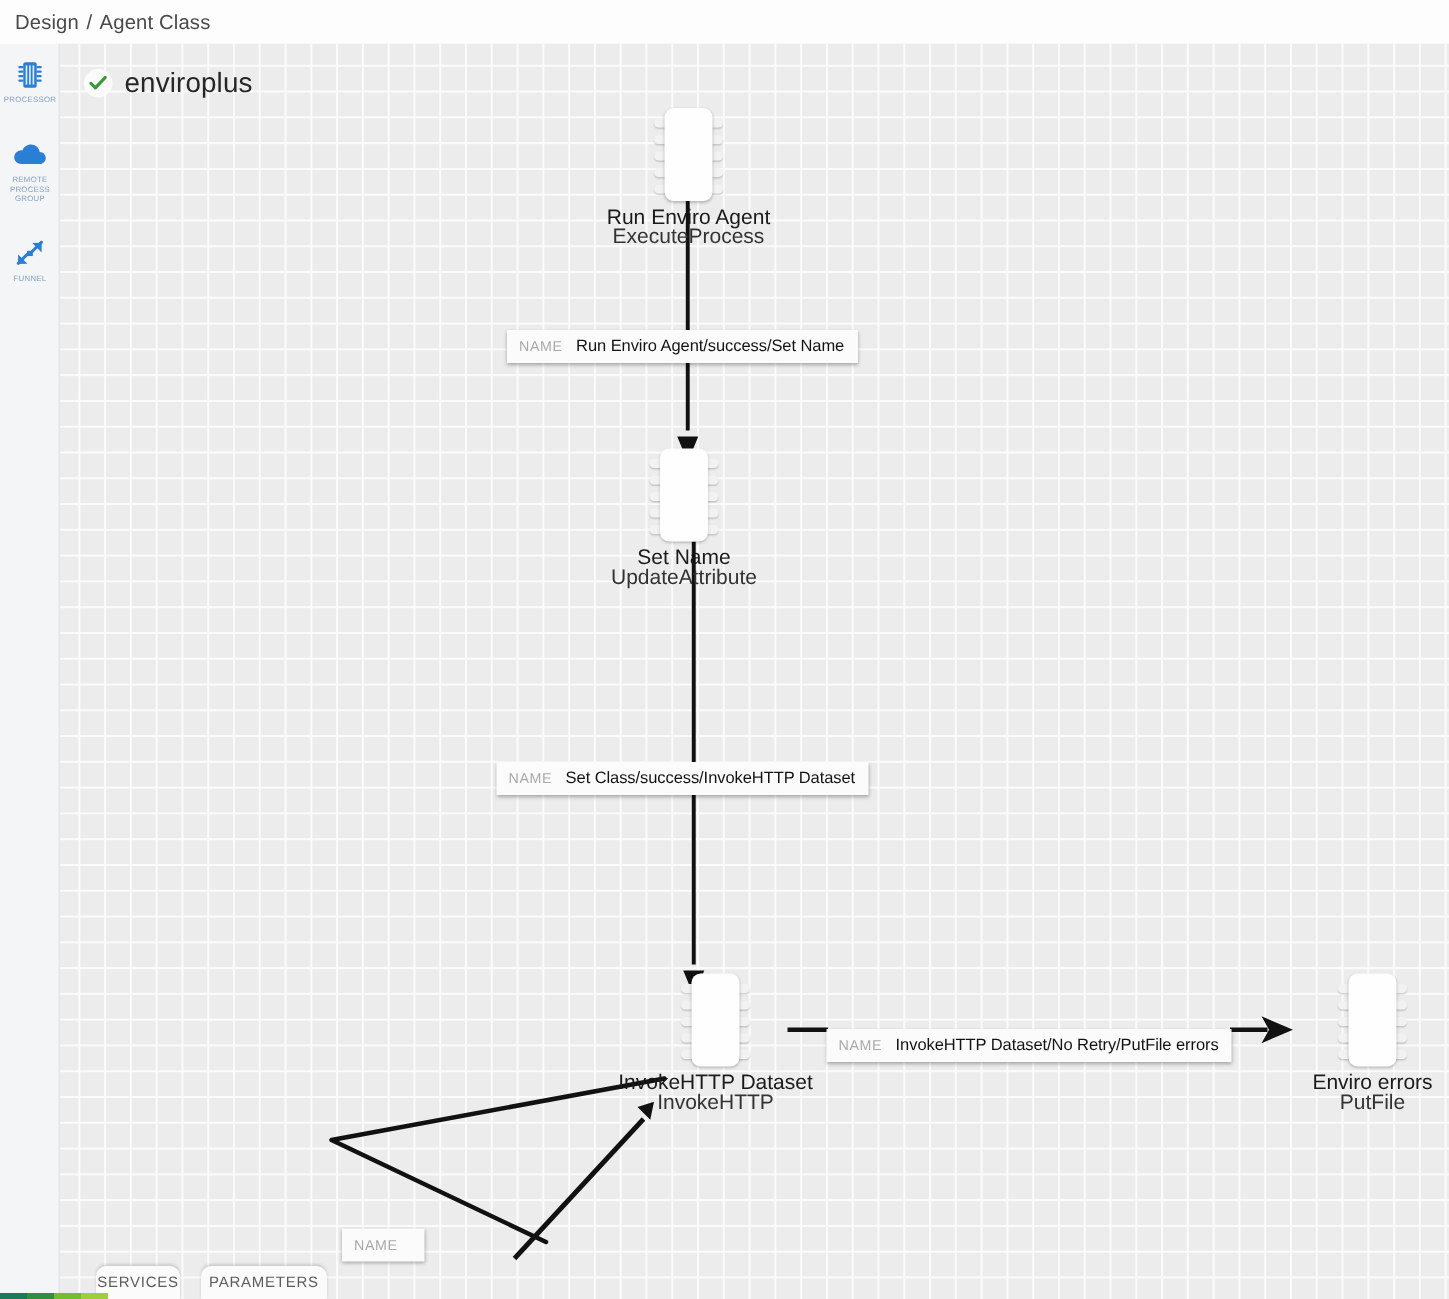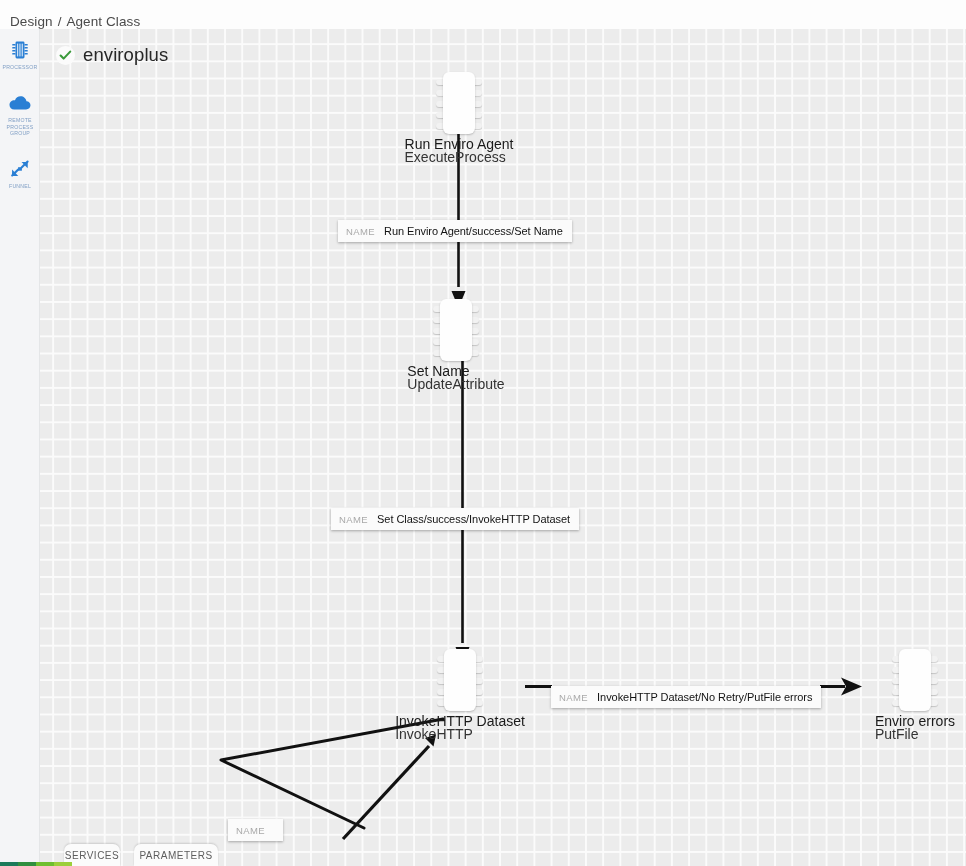--- a/index.html
+++ b/index.html
@@ -16,21 +16,21 @@
   }
 
   
   #header {
     position: absolute;
     left: 0; top: 0;
     width: 966px;
     height: 29px;
     background: #fdfdfd;
     display: flex;
-    align-items: flex-end;
+    align-items: center;
     box-sizing: border-box;
     padding-left: 10px;
     z-index: 30;
   }
   #header .crumb {
     font-size: 13.5px;
     color: #4a4a4a;
     letter-spacing: .1px;
     white-space: nowrap;
   }
@@ -150,20 +150,21 @@
     background: #f2f2f2;
     box-shadow: 0 1px 1px rgba(0,0,0,.17);
   }
   .pin.l { left: 0;  border-radius: 3px 0 0 3px; }
   .pin.r { right: 0; border-radius: 0 3px 3px 0; }
   .node-label {
     position: absolute;
     left: 50%;
     transform: translateX(-50%);
     top: 64px;
+    text-align: center;
     white-space: nowrap;
   }
   .node-name {
     font-size: 14px;
     color: #1a1a1a;
     line-height: 16px;
   }
   .node-type {
     font-size: 14px;
     color: #333333;
@@ -366,21 +367,21 @@
       <span class="pin r" style="top:40px;"></span>
       <span class="pin r" style="top:51px;"></span>
       <span class="chip-body"></span>
     </div>
     <div class="node-label">
       <div class="node-name">Set Name</div>
       <div class="node-type">UpdateAttribute</div>
     </div>
   </div>
 
-  <div class="node" style="left:397px; top:620px;">
+  <div class="node" style="left:414px; top:620px;">
     <div class="chip">
       <span class="pin l" style="top:7px;"></span>
       <span class="pin l" style="top:18px;"></span>
       <span class="pin l" style="top:29px;"></span>
       <span class="pin l" style="top:40px;"></span>
       <span class="pin l" style="top:51px;"></span>
       <span class="pin r" style="top:7px;"></span>
       <span class="pin r" style="top:18px;"></span>
       <span class="pin r" style="top:29px;"></span>
       <span class="pin r" style="top:40px;"></span>

